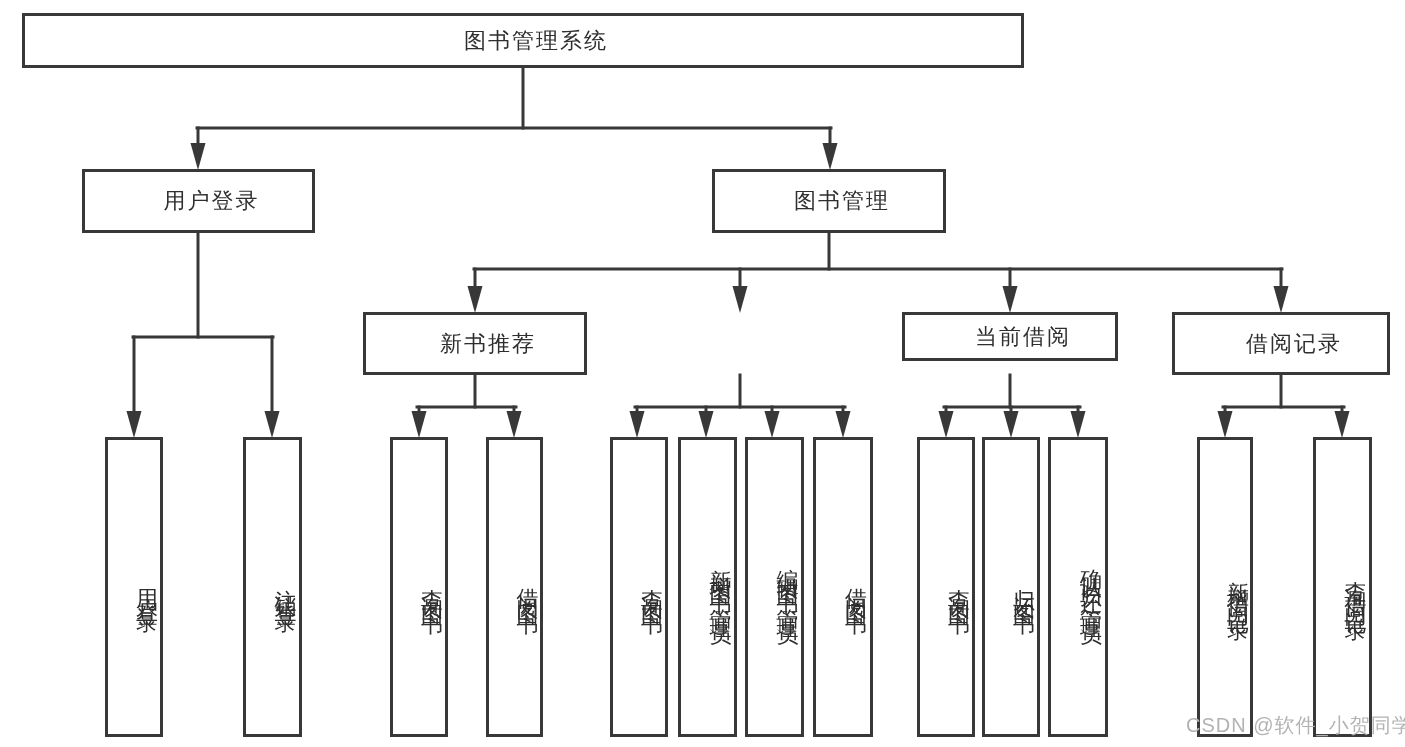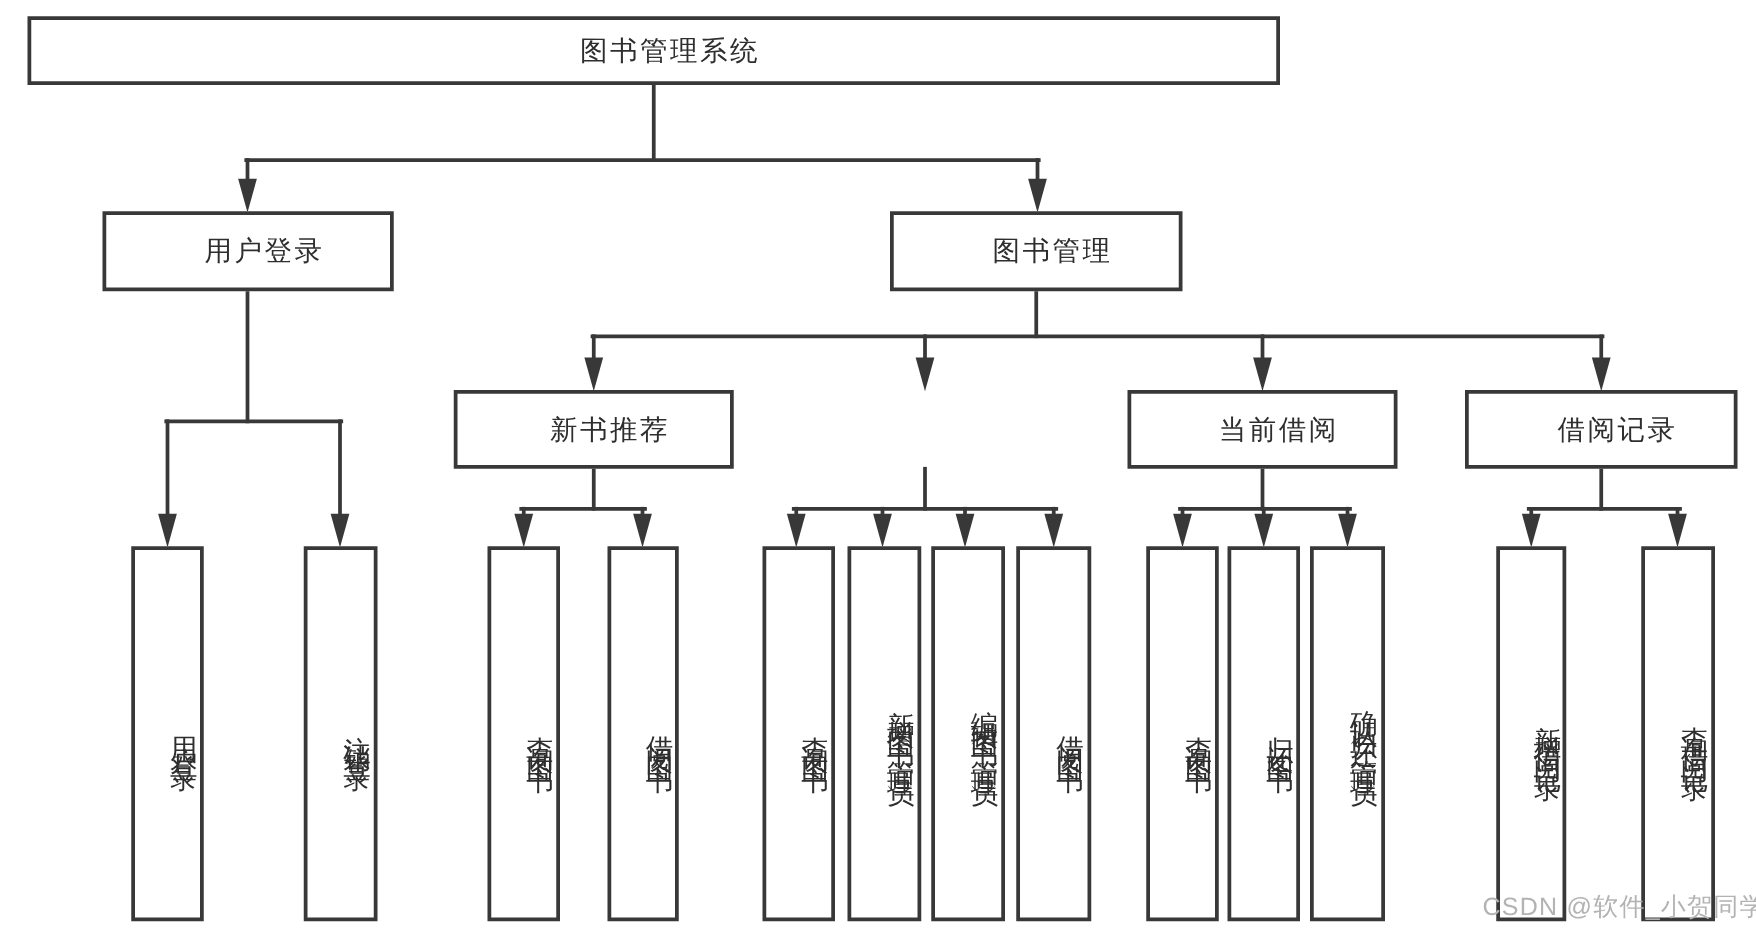--- a/index.html
+++ b/index.html
@@ -81,21 +81,21 @@
       <polygon points="1217.5,411 1232.5,411 1225,438" fill="#383838"></polygon>
       <polygon points="1334.5,411 1349.5,411 1342,438" fill="#383838"></polygon>
     </svg>
 
   <div class="box hbox" style="left:22px;top:13px;width:1002px;height:55px;">图书管理系统</div>
 
   <div class="box hbox" style="left:82px;top:169px;width:233px;height:64px;">用户登录</div>
   <div class="box hbox" style="left:712px;top:169px;width:234px;height:64px;">图书管理</div>
 
   <div class="box hbox" style="left:363px;top:312px;width:224px;height:63px;">新书推荐</div>
-  <div class="box hbox" style="left:902px;top:312px;width:216px;height:63px;">当前借阅</div>
+  <div class="box hbox" style="left:902px;top:312px;width:216px;height:49px;">当前借阅</div>
   <div class="box hbox" style="left:1172px;top:312px;width:218px;height:63px;">借阅记录</div>
 
   <div class="box vbox" style="left:105px;top:437px;width:58px;height:300px;">用户登录</div>
   <div class="box vbox" style="left:243px;top:437px;width:59px;height:300px;">注销登录</div>
 
   <div class="box vbox" style="left:390px;top:437px;width:58px;height:300px;">查询图书</div>
   <div class="box vbox" style="left:486px;top:437px;width:57px;height:300px;">借阅图书</div>
 
   <div class="box vbox" style="left:610px;top:437px;width:58px;height:300px;">查询图书</div>
   <div class="box vbox" style="left:678px;top:437px;width:59px;height:300px;">新增图书（管理员）</div>

